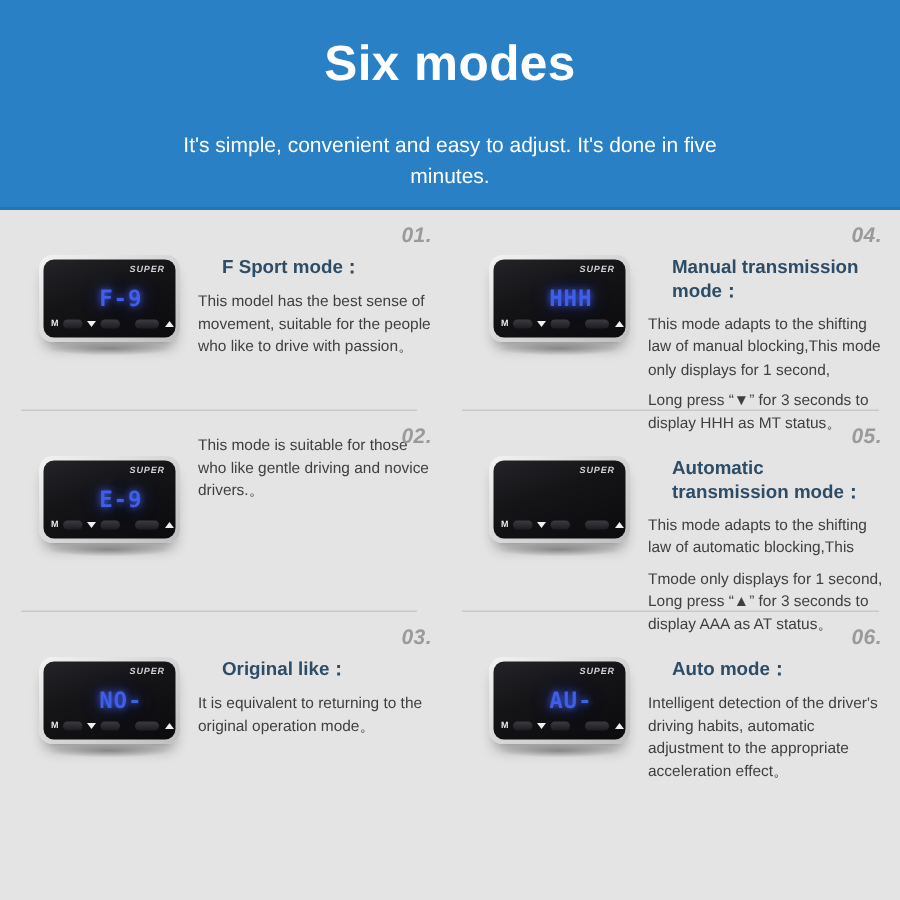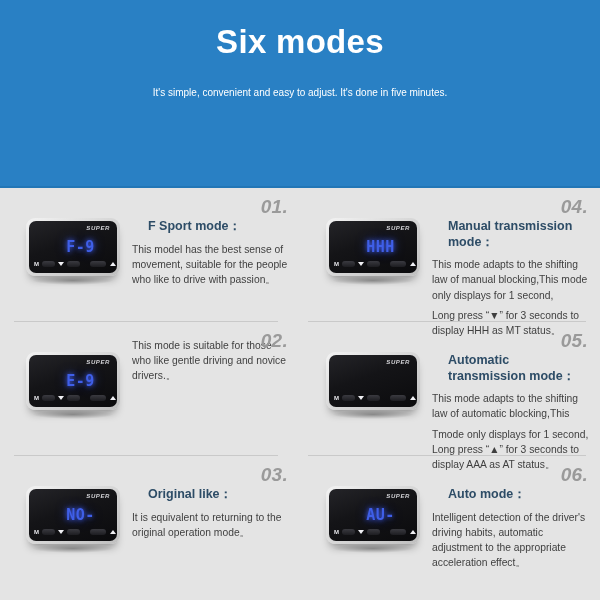--- a/index.html
+++ b/index.html
@@ -9,38 +9,38 @@
   body {
     width: 600px;
     height: 600px;
     background: #e4e4e4;
     font-family: "Liberation Sans", sans-serif;
     overflow: hidden;
   }
 
   
   #header {
-    height: 188px;
+    height: 140px;
     background: #2980c4;
     box-sizing: border-box;
     padding-top: 24px;
     text-align: center;
     border-bottom: 2px solid #2276b6;
   }
   #header-title {
     color: #ffffff;
     font-size: 33px;
     font-weight: bold;
     letter-spacing: .3px;
     margin: 0 0 26px 0;
     line-height: 1.1;
   }
   #header-subtitle {
     color: #ffffff;
-    font-size: 10px;
+    font-size: 14px;
     line-height: 1.45;
     margin: 0 auto;
     width: 390px;
     text-align: center;
   }
 
   
   #modes-grid {
     position: relative;
     height: 428px;
@@ -177,21 +177,21 @@
   .mode-text {
     flex: 1 1 auto;
     padding-top: 8px;
     min-width: 0;
   }
   .mode-number {
     position: absolute;
     top: 8px;
     right: 12px;
     color: #9a9a9a;
-    font-size: 19px;
+    font-size: 14px;
     font-style: italic;
     font-weight: bold;
     letter-spacing: .3px;
   }
   .mode-title {
     color: #2d4c66;
     font-size: 12.5px;
     font-weight: bold;
     line-height: 1.25;
     margin: 15px 0 7px 16px;

